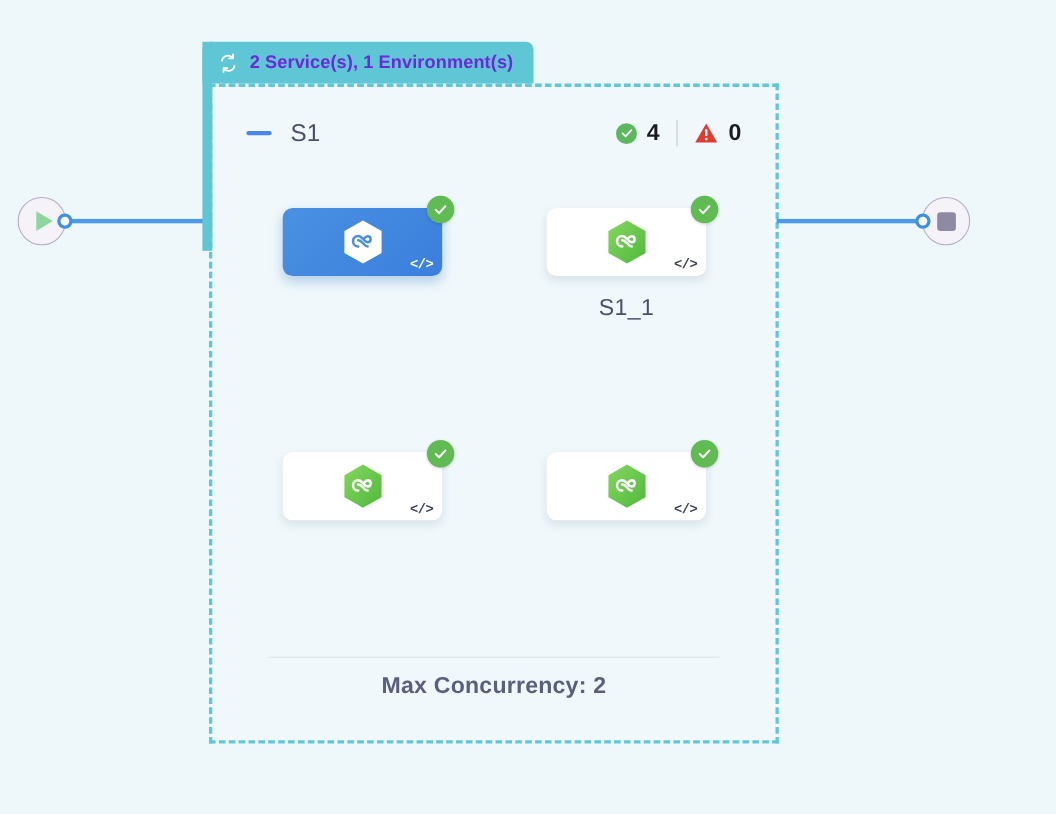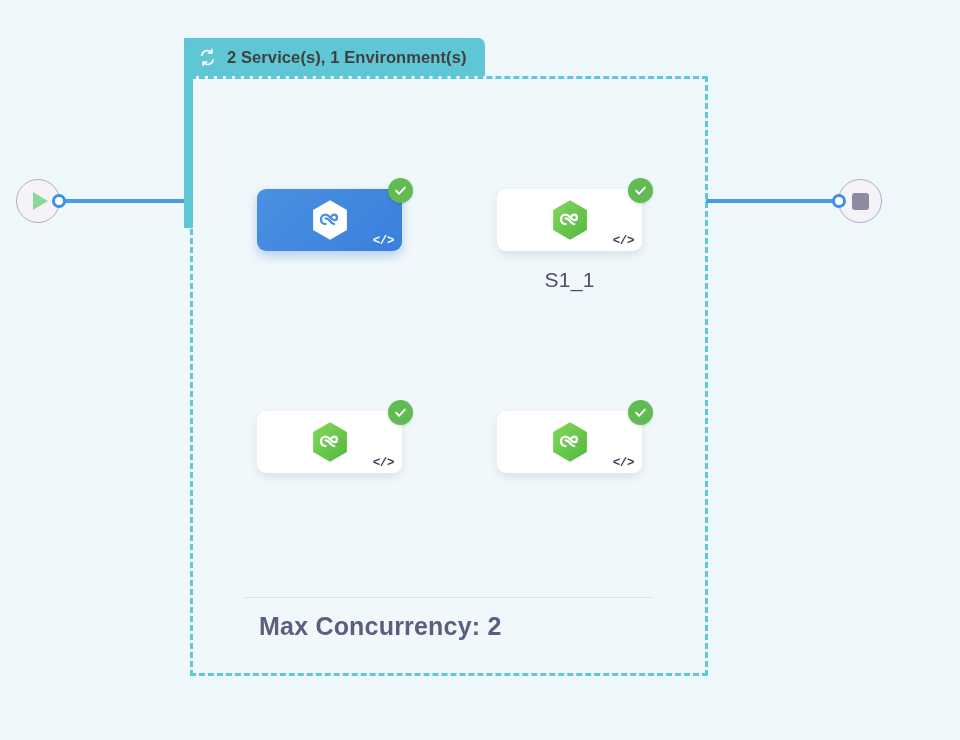--- a/index.html
+++ b/index.html
@@ -103,21 +103,21 @@
     background: #5fc6d5;
     border-radius: 7px 7px 0 0;
     display: flex;
     align-items: center;
     gap: 9px;
     padding: 0 18px 0 13px;
     box-sizing: border-box;
     z-index: 5;
   }
   #group-tab .tab-label {
-    color: #404040;
+    color: #6d28d9;
     font-size: 16.5px;
     font-weight: 600;
     letter-spacing: .1px;
     white-space: nowrap;
   }
   .sync-icon { width: 21px; height: 21px; display: block; }
 
   
   #service-header {
     position: absolute;
@@ -230,25 +230,25 @@
   #footer-divider {
     position: absolute;
     left: 244px;
     top: 597px;
     width: 410px;
     height: 1.4px;
     background: #dfe3e8;
   }
   #footer-text {
     position: absolute;
-    left: 259px;
+    left: 244px;
     top: 612px;
     width: 410px;
-    text-align: left;
-    font-size: 25px;
+    text-align: center;
+    font-size: 21px;
     font-weight: 700;
     color: #5a5f7d;
     letter-spacing: .2px;
   }
 </style>
 </head>
 <body>
 
 <div id="canvas">
 
@@ -273,20 +273,45 @@
       <g fill="none" stroke="#ffffff" stroke-width="1.9" stroke-linecap="round" stroke-linejoin="round">
         <path d="M5.5 9.2A6.2 6.2 0 0 1 16.6 6.6"></path>
         <polyline points="16.9,2.9 16.9,6.9 12.9,6.9"></polyline>
         <path d="M18.5 14.8A6.2 6.2 0 0 1 7.4 17.4"></path>
         <polyline points="7.1,21.1 7.1,17.1 11.1,17.1"></polyline>
       </g>
     </svg>
     <span class="tab-label">2 Service(s), 1 Environment(s)</span>
   </div>
 
+  <div id="service-header">
+    <div class="sh-left">
+      <span class="collapse-dash"></span>
+      <span class="service-name">S1</span>
+    </div>
+    <div class="sh-right">
+      <div class="counter">
+        <span class="ok-badge">
+          <svg width="12" height="12" viewBox="0 0 24 24">
+            <polyline points="4,12.5 9.5,18 20,6.5" fill="none" stroke="#ffffff" stroke-width="3.2" stroke-linecap="round" stroke-linejoin="round"></polyline>
+          </svg>
+        </span>
+        <span class="num">4</span>
+      </div>
+      <div class="counter-divider"></div>
+      <div class="counter">
+        <svg class="warn-badge" viewBox="0 0 24 22">
+          <path d="M12 1.4 L23 20.4 L1 20.4 Z" fill="#e03b2f"></path>
+          <rect x="10.8" y="7" width="2.4" height="7" rx="1.2" fill="#ffffff"></rect>
+          <circle cx="12" cy="17" r="1.4" fill="#ffffff"></circle>
+        </svg>
+        <span class="num">0</span>
+      </div>
+    </div>
+  </div>
 
   <div class="node" id="node-0">
     <div class="node-card selected">
       <svg class="hex" viewBox="0 0 44 46">
         <path d="M22 1.5 L40.5 12 v22 L22 44.5 L3.5 34 V12 Z" fill="#ffffff"></path>
         <path d="M17.2 27.4c-2.9 0-5.1-2.3-5.1-5.2s2.2-5.2 5.1-5.2c2.1 0 3.4 1.3 4.8 3 1.4 1.7 2.6 3.2 4.6 3.2 1.7 0 3-1.3 3-3s-1.3-3-3-3c-1.4 0-2.4.9-3.5 2.2" fill="none" stroke="#4a8fe0" stroke-width="2.5" stroke-linecap="round"></path>
         <path d="M26.6 27.4c-2 0-3.2-1.5-4.6-3.2-1.4-1.7-2.7-3-4.8-3" fill="none" stroke="#4a8fe0" stroke-width="2.5" stroke-linecap="round"></path>
       </svg>
       <span class="status-dot">
         <svg width="13" height="13" viewBox="0 0 24 24">

